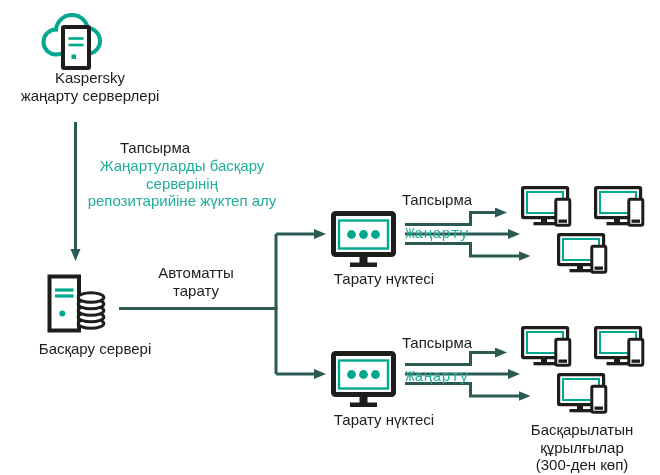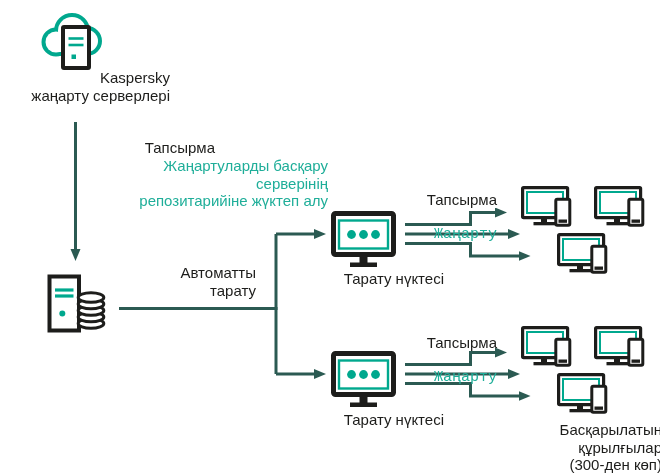--- a/index.html
+++ b/index.html
@@ -11,23 +11,23 @@
     --bg:#ffffff;
   }
   html,body{margin:0;padding:0;background:var(--bg);}
   .stage{
     position:relative;width:660px;height:475px;background:var(--bg);
     font-family:"Liberation Sans","DejaVu Sans",sans-serif;overflow:hidden;
   }
   .stage svg{position:absolute;left:0;top:0;}
   .label{
     position:absolute;color:var(--text);font-size:15px;line-height:17.5px;
-    text-align:right;white-space:pre-line;
+    text-align:center;white-space:pre-line;
   }
-  .teal{color:var(--accent-text);padding-left:41px;}
+  .teal{color:var(--accent-text);}
   .task .t-title{display:block;color:var(--text);}
   .task .t-body{display:block;color:var(--accent-text);font-family:Liberation Mono, monospace;}
   
   .ln{stroke:var(--connector);stroke-width:3;fill:none;}
   .arrow{marker-end:url(#ah);}
   .ah-fill{fill:var(--connector);}
   .dk-stroke{stroke:var(--icon-dark);fill:#fff;}
   .dk-fill{fill:var(--icon-dark);stroke:none;}
   .ac-stroke{stroke:var(--accent);fill:none;}
   .ac-fill{fill:var(--accent);stroke:none;}
@@ -125,20 +125,21 @@
   </svg>
 
   <div class="label" style="left:10px;top:69px;width:160px;">Kaspersky
 жаңарту серверлері</div>
 
   <div class="label" style="left:95px;top:139px;width:120px;">Тапсырма</div>
   <div class="label teal" style="left:77px;top:157px;width:210px;">Жаңартуларды басқару
 серверінің
 репозитарийіне жүктеп алу</div>
 
+  <div class="label" style="left:15px;top:340px;width:160px;">Басқару сервері</div>
 
   <div class="label" style="left:136px;top:264px;width:120px;">Автоматты
 тарату</div>
 
   <div class="label task" style="left:377px;top:173px;width:120px;">
     <span class="t-title">Тапсырма</span>
     <span class="t-body">Жаңарту</span>
   </div>
 
   <div class="label task" style="left:377px;top:316px;width:120px;">

